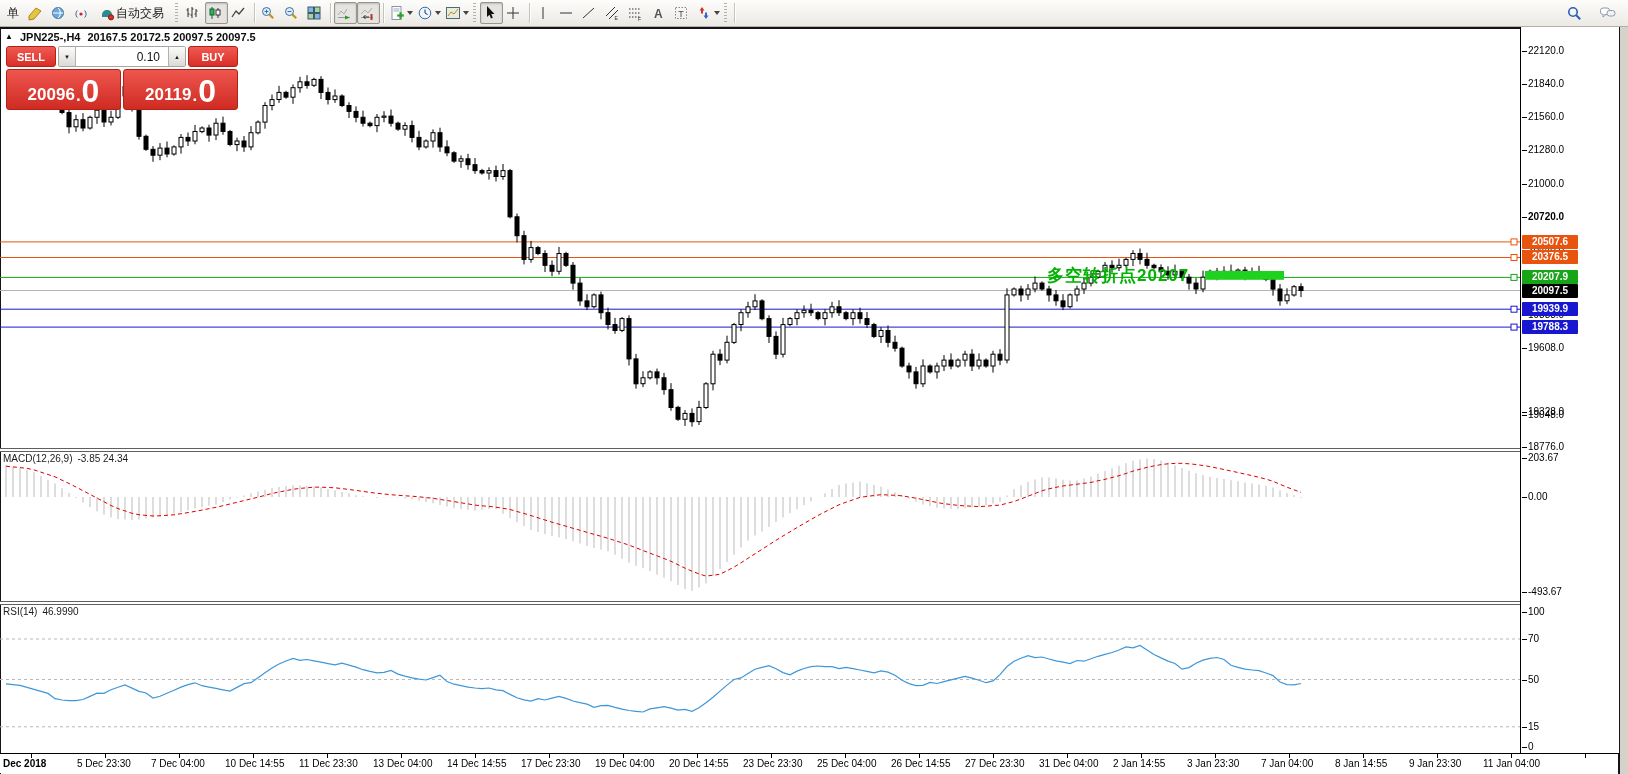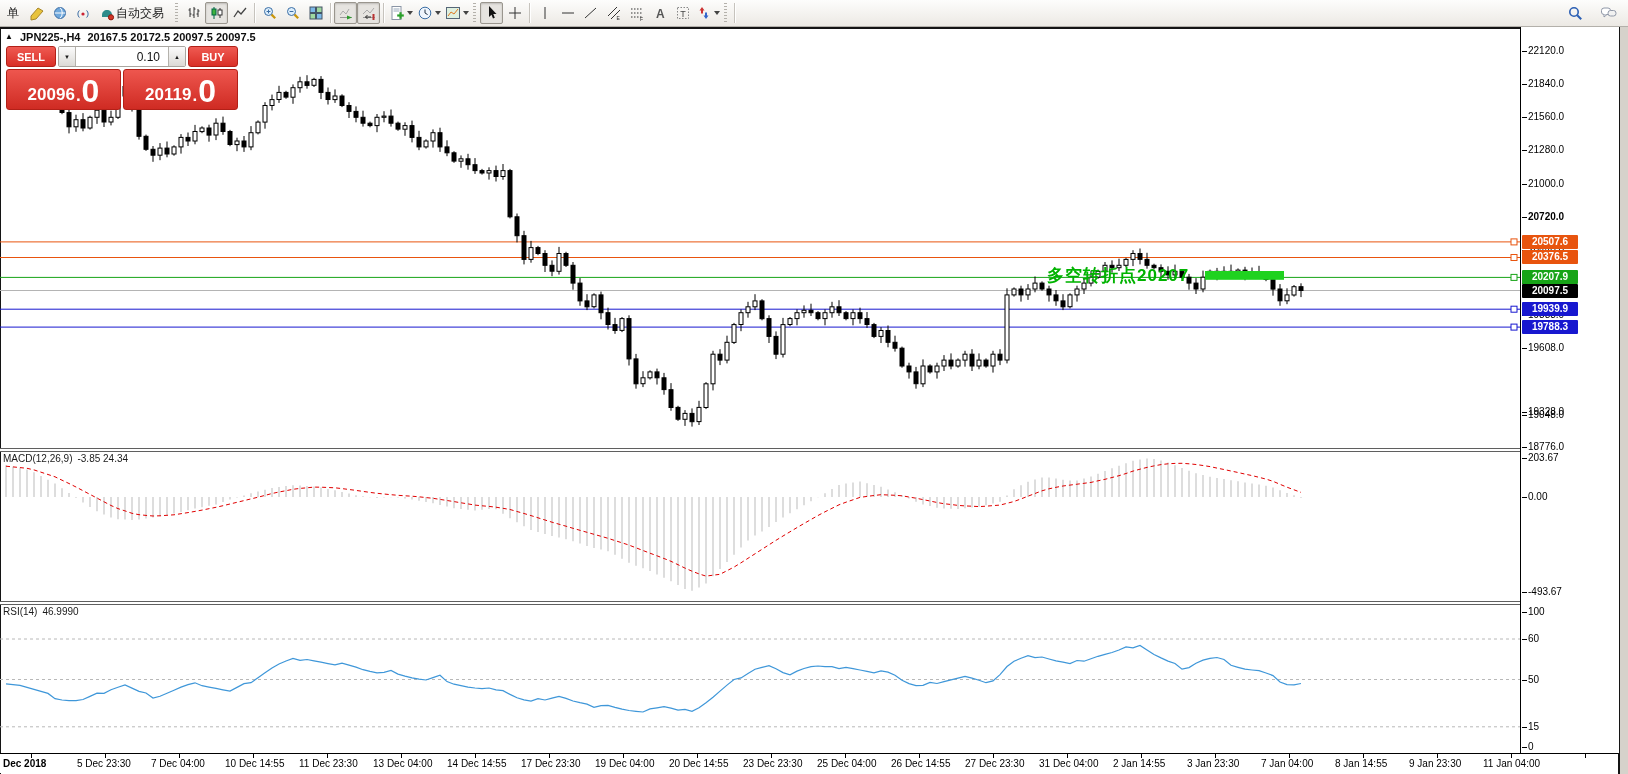--- a/index.html
+++ b/index.html
@@ -3,21 +3,21 @@
 <meta charset="utf-8">
 <style>
   html,body{margin:0;padding:0}
   body{position:relative;width:1628px;height:774px;overflow:hidden;background:#fff;
        font-family:"Liberation Sans",sans-serif;-webkit-font-smoothing:antialiased}
 
   
   #toolbar{position:absolute;top:0;left:0;width:1628px;height:27px;box-sizing:border-box;
     background:linear-gradient(#fdfdfc,#ece9e4);border-bottom:1px solid #b3b0aa;
     display:flex;align-items:center;padding:0 2px;}
-  .tbtn{height:22px;min-width:23px;display:flex;align-items:center;justify-content:center;
+  .tbtn{height:22px;min-width:23px;display:flex;align-items:center;
     border:1px solid transparent;border-radius:2px;flex:none;padding:0 1px;box-sizing:border-box}
   .tbtn.pressed{background:#e6e4e0;border-color:#9a968e;box-shadow:inset 0 1px 2px rgba(0,0,0,.18)}
   .caret{width:0;height:0;border-left:3px solid transparent;border-right:3px solid transparent;
     border-top:4px solid #444;margin-left:2px;flex:none}
   .grip{width:3px;height:20px;margin:0 4px 0 2px;flex:none;
     background:repeating-linear-gradient(to bottom,#b4b1ab 0 1px,transparent 1px 3px)}
   .vsep{width:1px;height:20px;background:#c6c3bd;margin:0 3px;box-shadow:1px 0 0 #fff;flex:none}
   .tlabel{font-size:12px;color:#1c1c1c;margin:0 4px 0 1px;white-space:nowrap}
   .cutoff{width:13px;overflow:hidden;display:flex;justify-content:flex-end}
   .tfbtn{font-size:10px;font-weight:700;color:#3a3a3a;padding:3px 6px;margin:0 1px;
@@ -879,21 +879,21 @@
     <div class="ptick" style="top: 250.106px;">20160.0</div>
     <div class="ptick" style="top: 282.317px;">19888.0</div>
     <div class="ptick" style="top: 315.475px;">19608.0</div>
     <div class="ptick" style="top: 348.633px; margin-top: 30px;">19328.0</div>
     <div class="ptick" style="top: 381.791px;">19048.0</div>
     <div class="ptick" style="top: 414.002px;">18776.0</div>
     <div class="ptick" style="top: 424.833px;">203.67</div>
     <div class="ptick" style="top: 464px;">0.00</div>
     <div class="ptick" style="top: 558.937px;">-493.67</div>
     <div class="ptick" style="top: 579px;">100</div>
-    <div class="ptick" style="top: 606px;">60</div>
+    <div class="ptick" style="top: 606px;">70</div>
     <div class="ptick" style="top: 646.5px;">50</div>
     <div class="ptick" style="top: 693.75px;">15</div>
     <div class="ptick" style="top: 714px;">0</div>
     <div class="pbadge" style="background: rgb(232, 84, 14); top: 207.943px;">20507.6</div>
     <div class="pbadge" style="background: rgb(232, 84, 14); top: 223.468px;">20376.5</div>
     <div class="pbadge" style="background: rgb(23, 164, 23); top: 243.434px;">20207.9</div>
     <div class="pbadge" style="background: rgb(0, 0, 0); top: 256.508px;">20097.5</div>
     <div class="pbadge" style="background: rgb(23, 23, 207); top: 275.171px;">19939.9</div>
     <div class="pbadge" style="background: rgb(23, 23, 207); top: 293.124px;">19788.3</div>
   </div>

